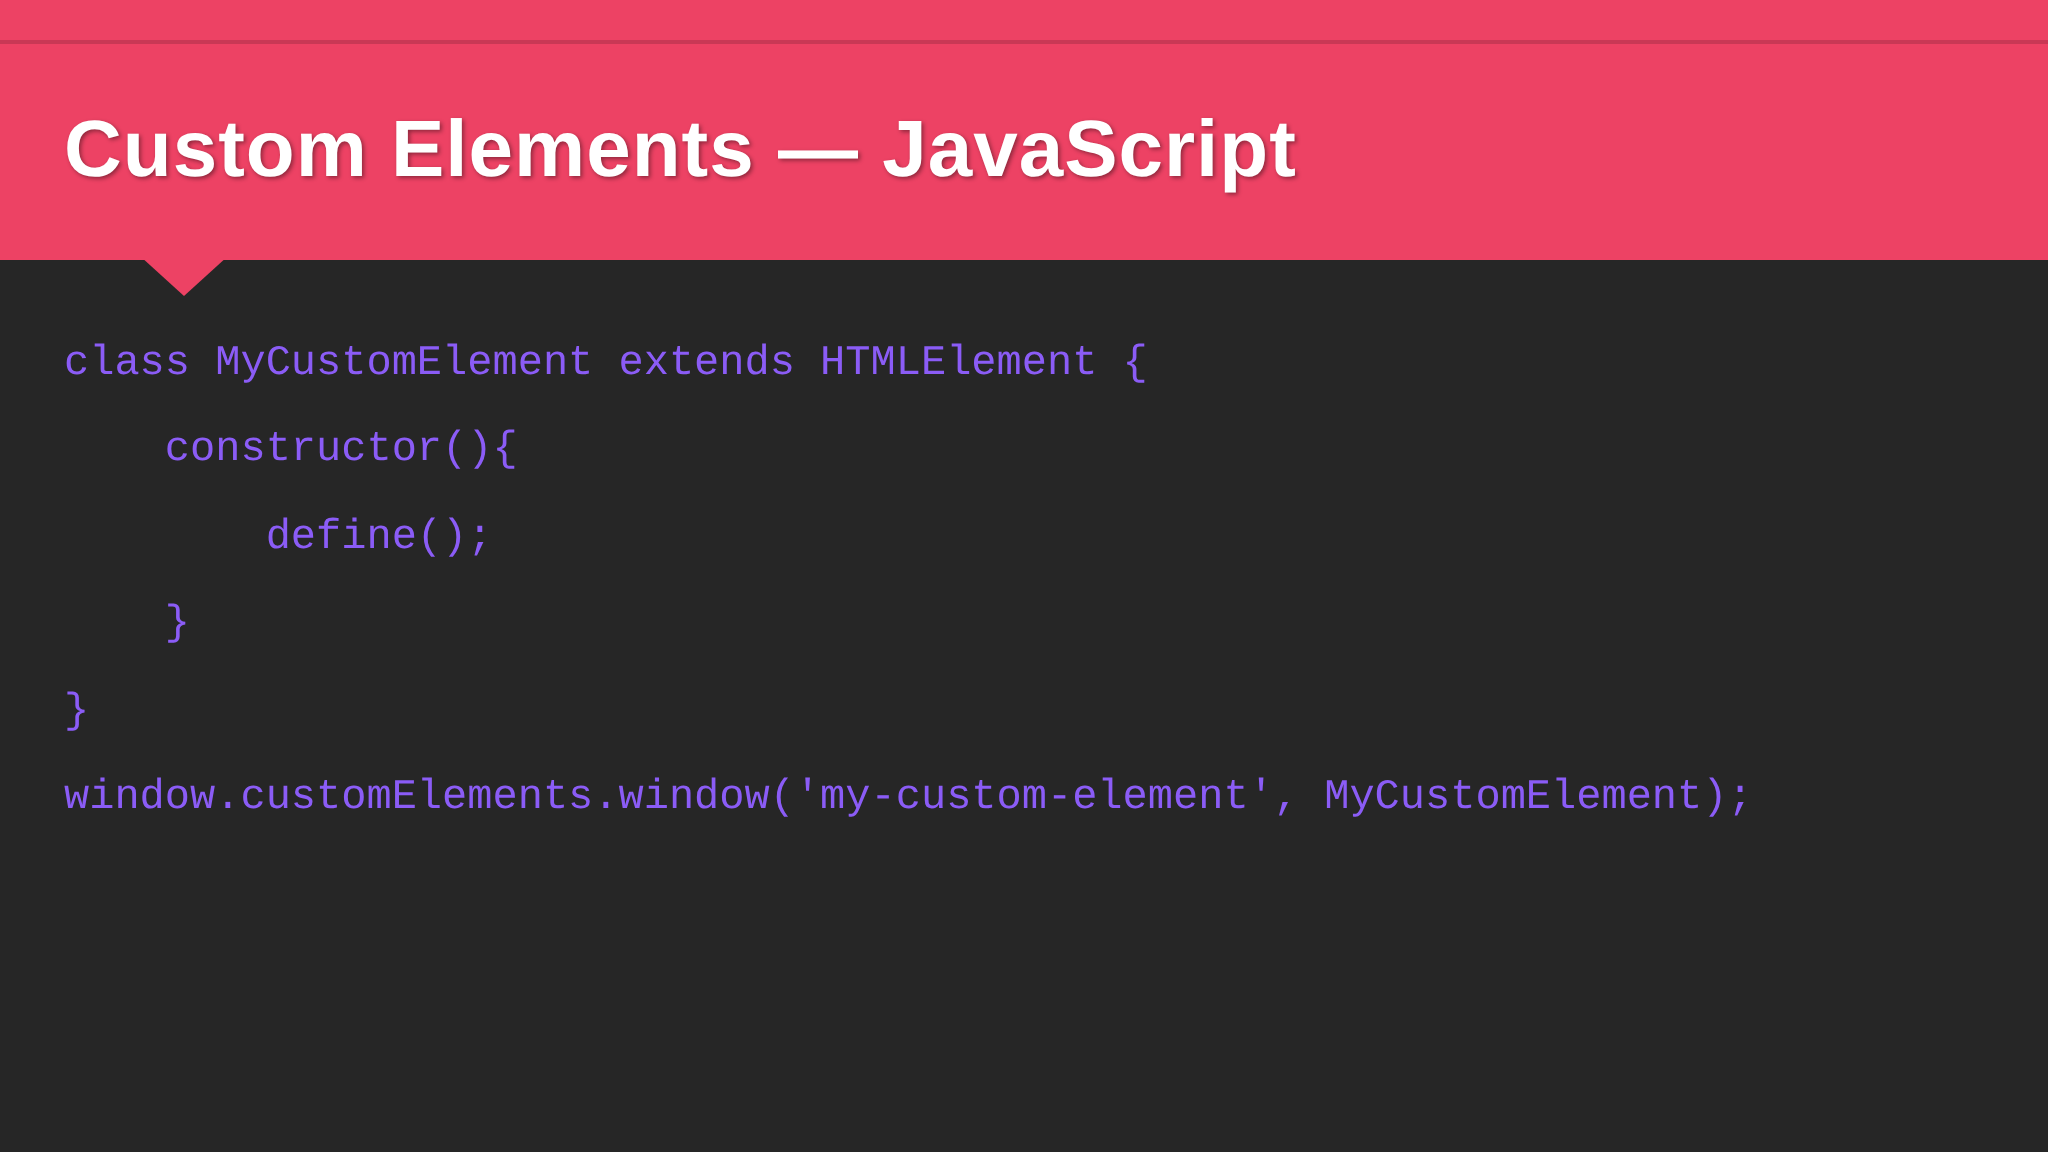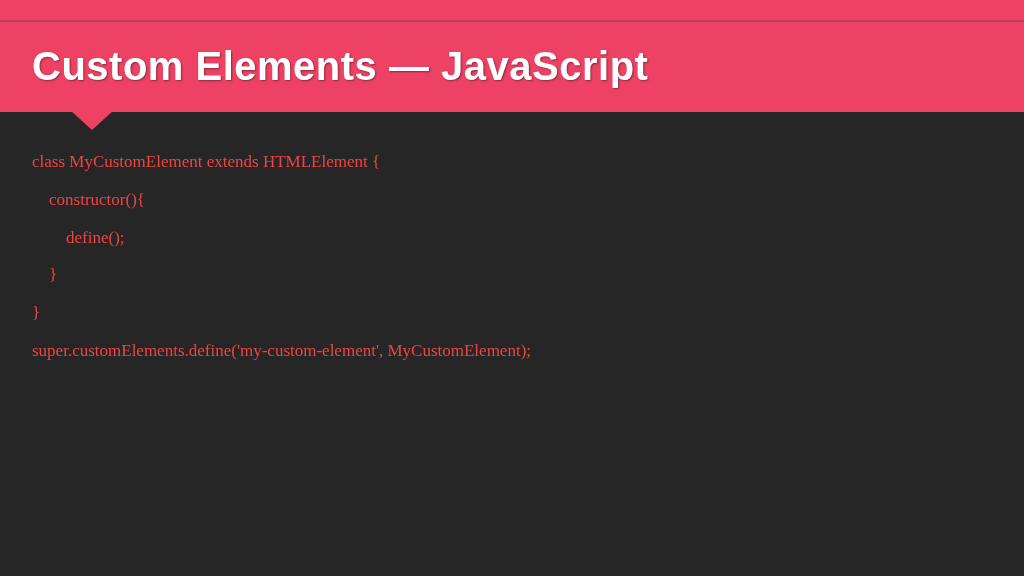--- a/index.html
+++ b/index.html
@@ -9,21 +9,21 @@
     }
     body {
       width: 1024px;
       height: 576px;
       background: #262626;
       font-family: Arial, sans-serif;
       overflow: hidden;
     }
     .header {
       width: 100%;
-      height: 112px;
+      height: 130px;
       background: #ed4264;
       position: relative;
       display: flex;
       align-items: center;
       padding-left: 32px;
       padding-top: 20px;
     }
     .header-top-line {
       position: absolute;
       top: 20px;
@@ -46,23 +46,23 @@
       width: 0;
       height: 0;
       border-left: 22px solid transparent;
       border-right: 22px solid transparent;
       border-top: 20px solid #ed4264;
     }
     .code-area {
       padding: 38px 32px;
     }
     .code-line {
-      font-family: Liberation Serif, serif;
-      font-size: 17px;
-      color: #ef4444;
+      font-family: Liberation Mono, monospace;
+      font-size: 21px;
+      color: #8b5cf6;
       line-height: 1.4;
       margin-bottom: 14px;
       white-space: pre;
     }
   </style>
 </head>
 <body>
 
 <div class="header">
   <div class="header-top-line"></div>
@@ -70,14 +70,14 @@
   <div class="arrow-down"></div>
 </div>
 
 <div class="code-area">
   <div class="code-line">class MyCustomElement extends HTMLElement {</div>
   <div class="code-line">    constructor(){</div>
   <div class="code-line">        define();</div>
   <div class="code-line"></div>
   <div class="code-line">    }</div>
   <div class="code-line">}</div>
-  <div class="code-line">super.customElements.define('my-custom-element', MyCustomElement);</div>
+  <div class="code-line">window.customElements.window('my-custom-element', MyCustomElement);</div>
 </div>
 
 </body></html>

